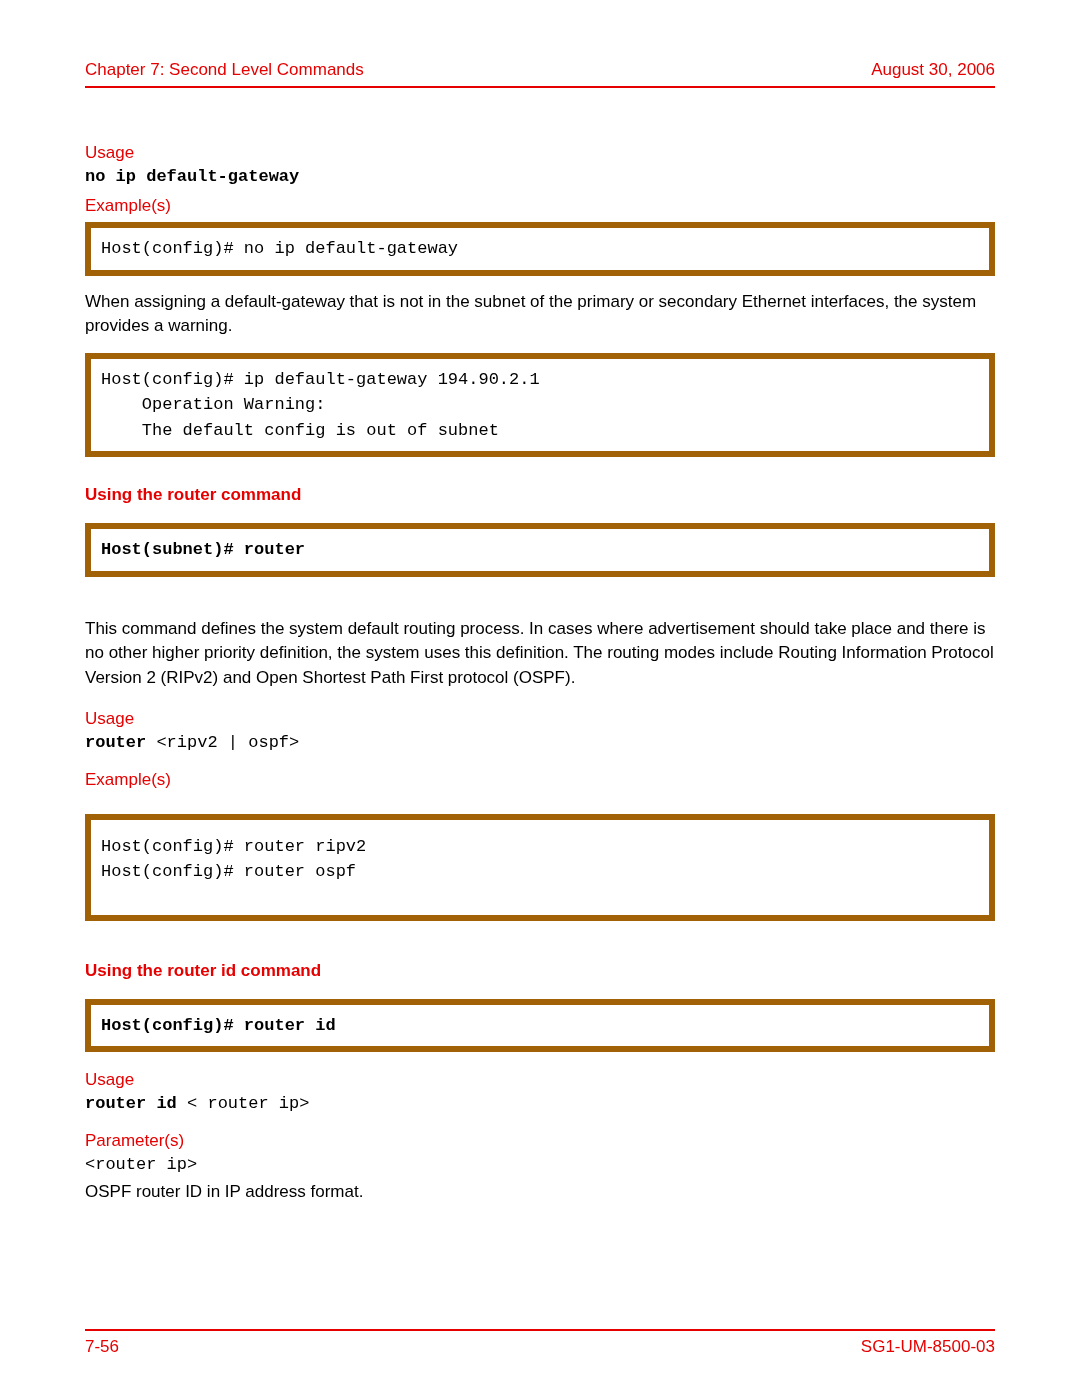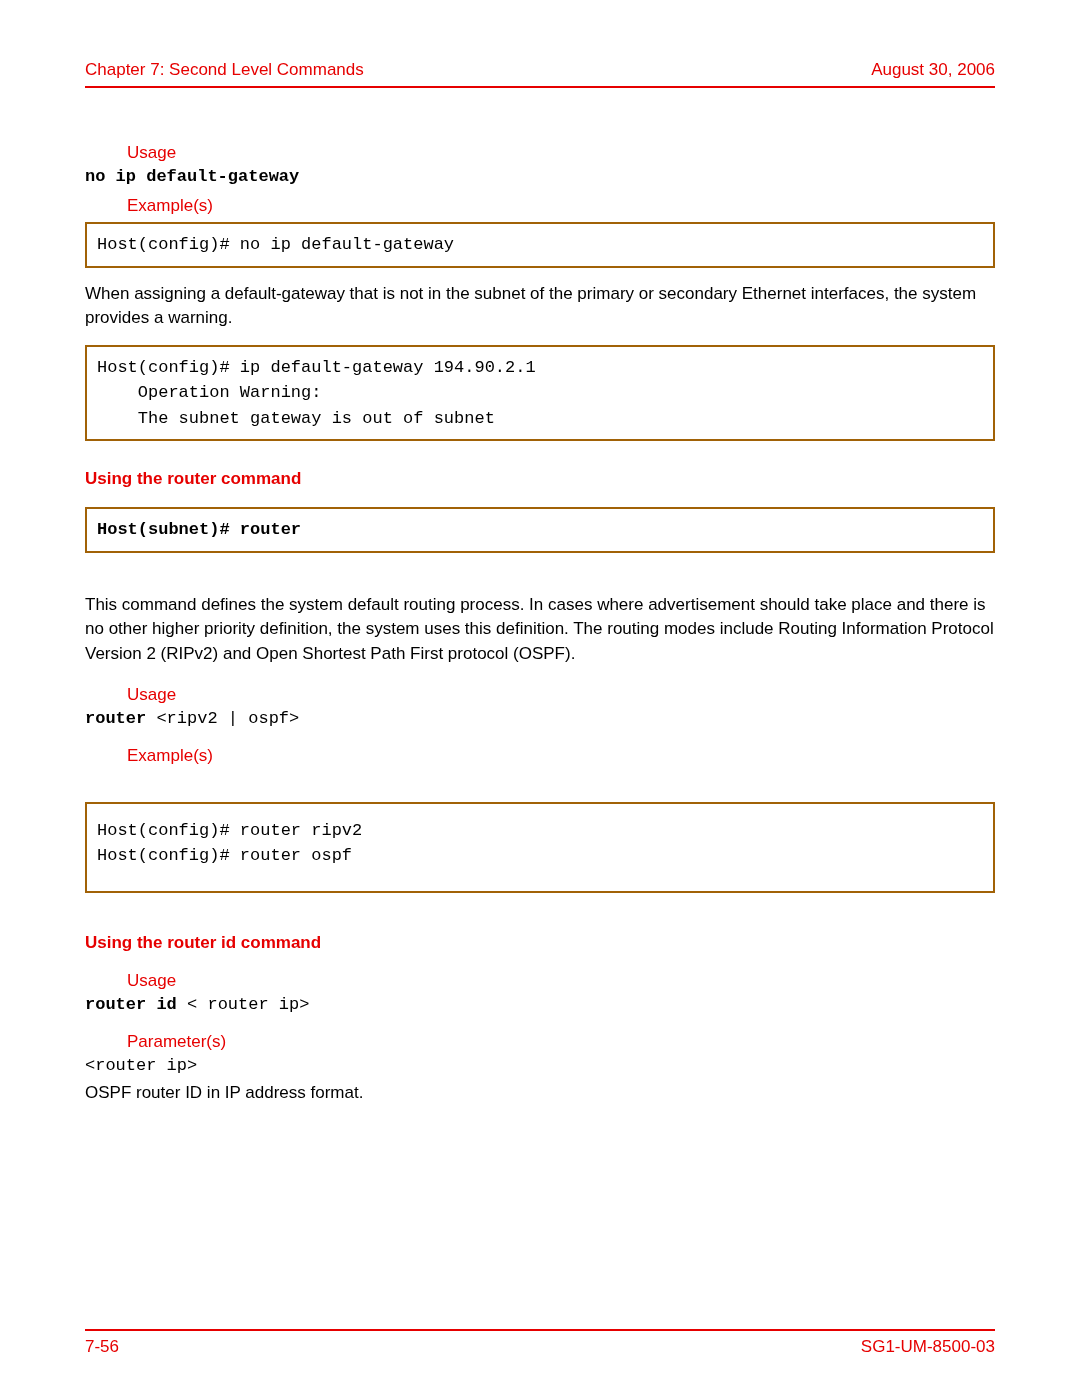--- a/index.html
+++ b/index.html
@@ -38,21 +38,20 @@
     color: #e60000;
     font-size: 17px;
     padding-top: 6px;
     border-top: 2px solid #e60000;
   }
   .red-label {
     color: #e60000;
     font-size: 17px;
     margin-top: 18px;
     margin-bottom: 4px;
-    margin-left: 42px;
   }
   .red-bold {
     color: #e60000;
     font-weight: bold;
     font-size: 17px;
     margin-top: 28px;
     margin-bottom: 18px;
   }
   .mono {
     font-family: "Courier New", Courier, monospace;
@@ -64,21 +63,21 @@
     font-size: 17px;
     font-weight: bold;
   }
   .body-text {
     font-size: 17px;
     line-height: 1.45;
     margin-top: 14px;
     margin-bottom: 14px;
   }
   .code-box {
-    border: 2px solid #a16207;
+    border: 6px solid #a16207;
     padding: 8px 10px;
     font-family: "Courier New", Courier, monospace;
     font-size: 17px;
     line-height: 1.5;
     white-space: pre;
     margin-top: 6px;
     margin-bottom: 6px;
   }
   .code-box.bold {
     font-weight: bold;
@@ -101,37 +100,38 @@
   <div class="red-label">Usage</div>
   <div class="mono-bold usage-line">no ip default-gateway</div>
 
   <div class="red-label" style="margin-top:10px;">Example(s)</div>
   <div class="code-box">Host(config)# no ip default-gateway</div>
 
   <div class="body-text">When assigning a default-gateway that is not in the subnet of the primary or secondary Ethernet interfaces, the system provides a warning.</div>
 
   <div class="code-box">Host(config)# ip default-gateway 194.90.2.1
     Operation Warning:
-    The subnet gateway is out of subnet</div>
+    The default config is out of subnet</div>
 
   <div class="red-bold">Using the router command</div>
   <div class="code-box bold">Host(subnet)# router</div>
 
   <div class="body-text" style="margin-top:40px;">This command defines the system default routing process. In cases where advertisement should take place and there is no other higher priority definition, the system uses this definition. The routing modes include Routing Information Protocol Version 2 (RIPv2) and Open Shortest Path First protocol (OSPF).</div>
 
   <div class="red-label">Usage</div>
   <div class="usage-line">
     <span class="mono-bold">router </span><span class="mono">&lt;ripv2 | ospf&gt;</span>
   </div>
 
   <div class="red-label">Example(s)</div>
-  <div class="code-box" style="margin-top:36px; padding-top:14px; padding-bottom:22px;">Host(config)# router ripv2
+  <div class="code-box" style="margin-top:24px; padding-top:14px; padding-bottom:30px;">Host(config)# router ripv2
 Host(config)# router ospf</div>
 
   <div class="red-bold" style="margin-top:40px;">Using the router id command</div>
+  <div class="code-box bold">Host(config)# router id</div>
 
 
   <div class="red-label">Usage</div>
   <div class="usage-line">
     <span class="mono-bold">router id</span><span class="mono"> &lt; router ip&gt;</span>
   </div>
 
   <div class="red-label">Parameter(s)</div>
   <div class="mono" style="margin-top:4px;">&lt;router ip&gt;</div>
   <div class="body-text" style="margin-top:6px;">OSPF router ID in IP address format.</div>

